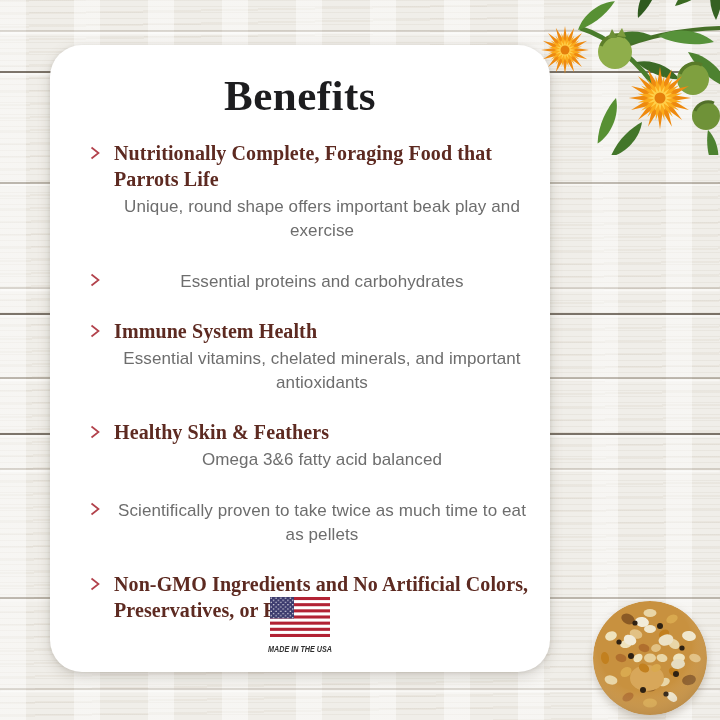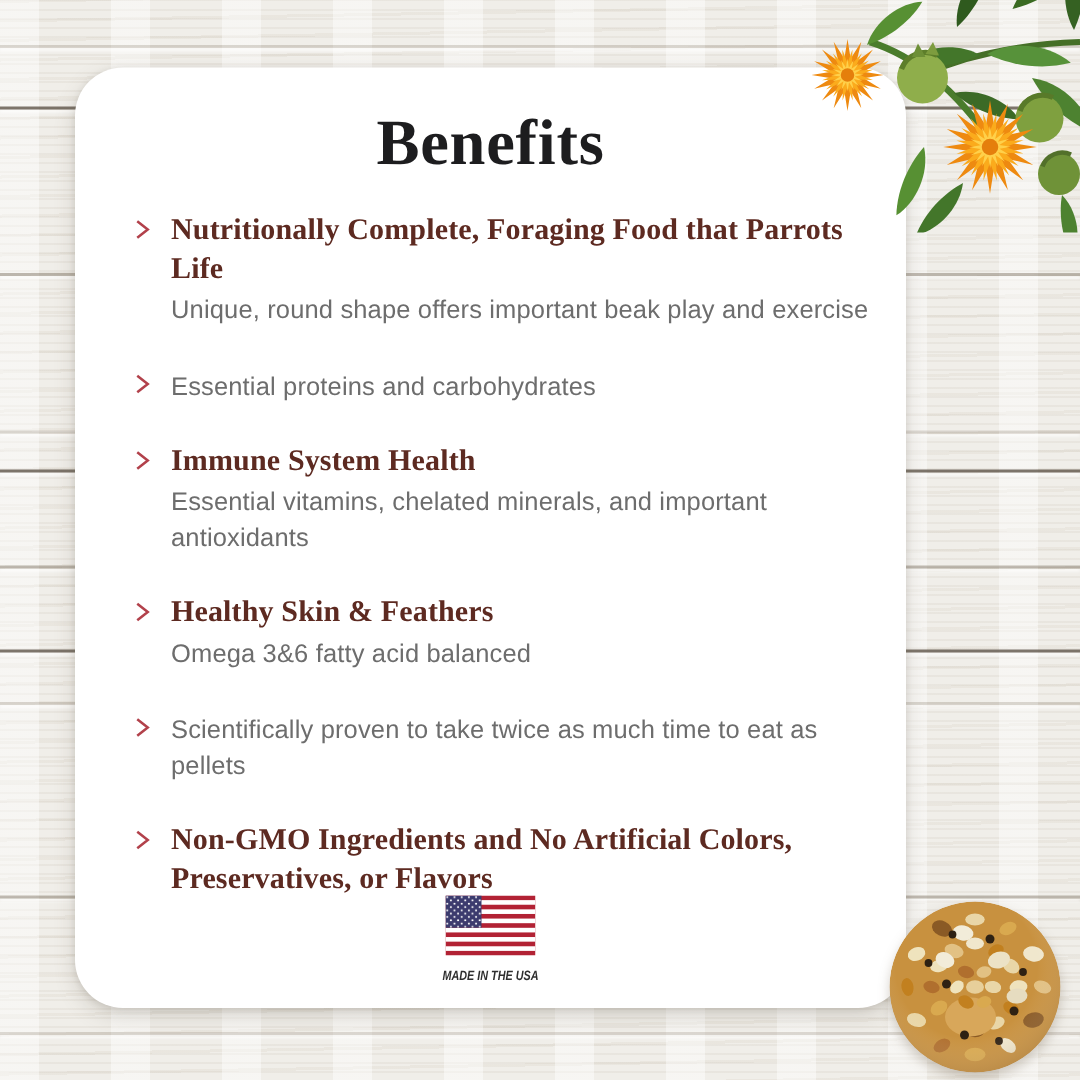--- a/index.html
+++ b/index.html
@@ -20,21 +20,21 @@
     background-image:
       repeating-linear-gradient(90deg, rgba(255,255,255,0.45) 0 26px, rgba(255,255,255,0) 26px 74px),
       repeating-linear-gradient(180deg, rgba(193,184,170,0.16) 0 1px, rgba(0,0,0,0) 1px 6px),
       repeating-linear-gradient(179deg, rgba(222,216,205,0.35) 0 2px, rgba(0,0,0,0) 2px 13px);
   }
   .seam{position:absolute;left:0;width:720px;height:2px;background:rgba(122,110,96,0.45);box-shadow:0 2px 2px rgba(255,255,255,0.75);}
   .seam.dark{background:rgba(84,73,62,0.75);}
   .seam.faint{background:rgba(150,140,124,0.28);}
 
   .card{
-    position:absolute;left:50px;top:45px;width:554px;height:627px;
+    position:absolute;left:50px;top:45px;width:500px;height:627px;
     background:var(--card-white);border-radius:32px;
     box-shadow:0 5px 14px rgba(95,85,72,0.20), 0 1px 4px rgba(95,85,72,0.14);
   }
   .card-title{
     margin:0;padding-top:27px;text-align:center;
     font-family:"Liberation Serif","DejaVu Serif",serif;
     font-weight:bold;font-size:43px;line-height:1.1;
     color:var(--title-black);letter-spacing:0.5px;
   }
   .benefit-list{margin:21px 20px 0 38px;}
@@ -42,21 +42,21 @@
   .chev{flex:0 0 14px;margin-top:5px;margin-right:12px;}
   .benefit-text{flex:1;}
   .benefit-title{
     font-family:"Liberation Serif","DejaVu Serif",serif;
     font-weight:bold;font-size:20px;line-height:26px;
     color:var(--benefit-heading);letter-spacing:0.1px;
   }
   .benefit-item.wide .benefit-title{max-width:505px;}
   .benefit-desc{
     margin-top:3px;font-size:17px;line-height:24px;
-    color:var(--description-gray);letter-spacing:0.1px;
+    color:var(--description-gray);letter-spacing:0.1px;text-align:center;
   }
   .usa-block{position:absolute;left:50%;top:552px;transform:translateX(-50%);text-align:center;font-style:italic;}
   .usa-caption{
     margin-top:3px;font-size:9px;font-weight:bold;color:#2f2f2f;
     letter-spacing:0px;white-space:nowrap;transform:scaleX(0.8);transform-origin:center;
   }
   .flowers{position:absolute;top:0;right:0;width:200px;height:155px;}
   .food-ball{position:absolute;left:588px;top:596px;width:124px;height:124px;filter:drop-shadow(0 4px 4px rgba(80,60,30,0.25));}
 </style>
 </head>

